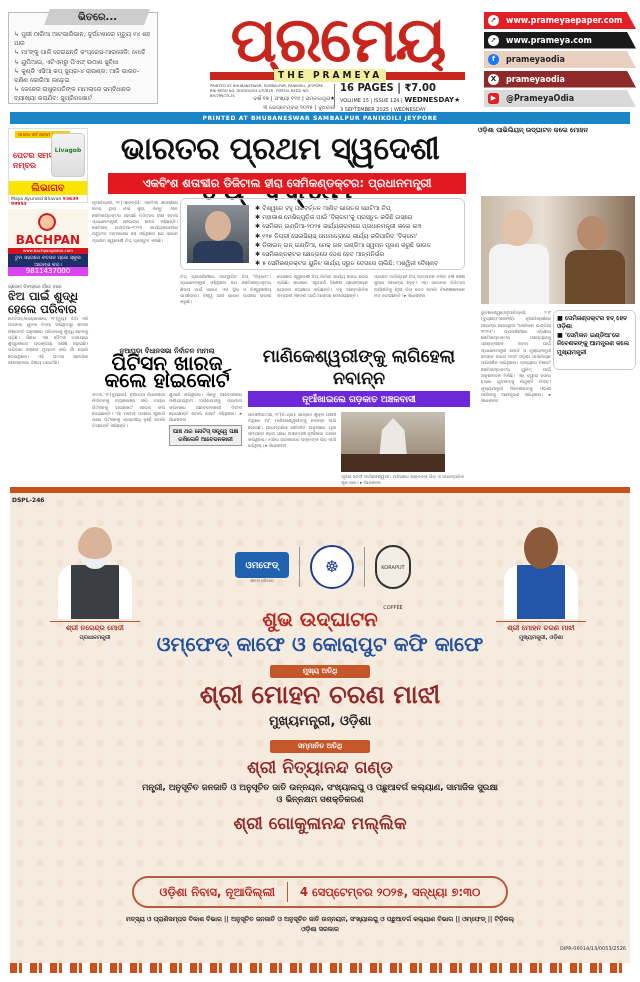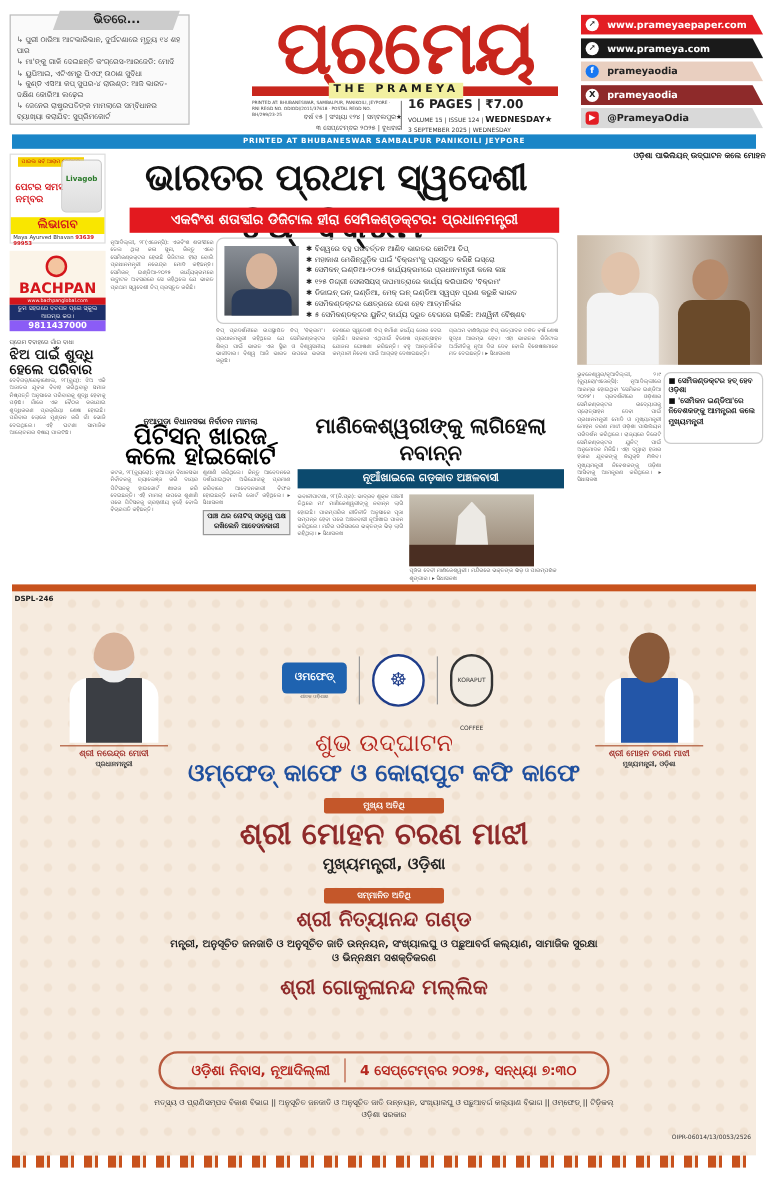--- a/index.html
+++ b/index.html
@@ -32,56 +32,56 @@
   .ad1 .jar{position:absolute;left:42px;top:4px;width:34px;height:44px;background:linear-gradient(#f3f3f3,#ddd);border-radius:4px;border:1px solid #ccc}
   .ad1 .jar span{display:block;font-size:6px;color:#2a7a2a;text-align:center;margin-top:12px;font-weight:bold}
   .ad1 .brand{position:absolute;left:0;top:52px;width:78px;height:14px;background:#f9e600;color:#d4161c;font-size:10px;font-weight:bold;text-align:center;line-height:14px}
   .ad1 .ph{position:absolute;left:2px;top:67px;font-size:4.5px;color:#333}
   .ad1 .ph b{color:#d4161c}
   .ad2{margin-top:6px;height:66px;background:#fbf4e8;position:relative}
   .ad2 .face{position:absolute;left:30px;top:4px;width:18px;height:18px;border-radius:50%;background:#f4c5a0;border:2px solid #d4161c}
   .ad2 .bn{position:absolute;left:0;top:24px;width:80px;text-align:center;font-size:12px;font-weight:bold;color:#d4161c}
   .ad2 .url{position:absolute;left:0;top:39px;width:80px;height:6px;background:#d4161c;color:#fff;font-size:4px;text-align:center;line-height:6px}
   .ad2 .od{position:absolute;left:0;top:45px;width:80px;height:13px;background:#1d2f6a;color:#fff;font-size:5px;text-align:center;line-height:6.5px}
-  .ad2 .tel{position:absolute;left:0;top:58px;width:80px;height:9px;background:#8b5cf6;color:#fff;font-size:7px;font-weight:bold;text-align:center;line-height:9px}
+  .ad2 .tel{position:absolute;left:0;top:58px;width:80px;height:9px;background:#d946ef;color:#fff;font-size:7px;font-weight:normal;text-align:center;line-height:9px}
   .lstory{margin-top:8px}
   .lstory .kick{font-size:5px;color:#333}
   .lstory h3{font-size:11.5px;line-height:13px;color:#111;font-weight:bold}
   .txt{font-size:4.6px;line-height:6.3px;color:#555;text-align:justify}
   .main-head{position:absolute;left:95px;top:128px;width:370px;text-align:center;font-size:31px;font-weight:bold;color:#111;line-height:40px;letter-spacing:-.5px}
   .main-sub{position:absolute;left:108px;top:173px;width:358px;height:21px;background:#e3191f;color:#fff;font-size:11.5px;font-weight:bold;text-align:center;line-height:21px}
   .lead-col{position:absolute;left:92px;top:200px;width:86px}
   .bullets-box{position:absolute;left:180px;top:198px;width:285px;height:72px;border:1px solid #ccc;border-radius:6px}
   .photo-modi{position:absolute;left:6px;top:6px;width:62px;height:58px;background:linear-gradient(#8a8f96,#4a5058);overflow:hidden}
   .photo-modi .hd{position:absolute;left:18px;top:6px;width:26px;height:30px;border-radius:50%;background:#d7b39a}
   .photo-modi .bd{position:absolute;left:6px;top:36px;width:50px;height:30px;border-radius:10px 10px 0 0;background:#2b3c5a}
   .blist{position:absolute;left:74px;top:4px;list-style:none;font-size:6.1px;line-height:9.2px;color:#222}
   .blist li::before{content:"✱ ";font-weight:bold}
   .cols3{position:absolute;left:180px;top:274px;width:285px;display:flex;gap:6px}
   .cols3 .txt{flex:1}
   .right-head{position:absolute;left:478px;top:126px;width:160px}
-  .right-head .kick{font-size:6.6px;text-align:right;color:#111;font-weight:bold}
+  .right-head .kick{font-size:6.6px;text-align:left;color:#111;font-weight:bold}
   .right-head h2{font-size:17px;line-height:21px;text-align:center;font-weight:bold;color:#111}
   .right-photo{position:absolute;left:481px;top:196px;width:154px;height:108px;background:linear-gradient(90deg,#c9b9a6,#e8e0d5 40%,#8a6e58);overflow:hidden}
   .right-photo .p1{position:absolute;left:20px;top:14px;width:32px;height:36px;border-radius:50%;background:#e1c3ab}
   .right-photo .p2{position:absolute;left:96px;top:20px;width:30px;height:34px;border-radius:50%;background:#b78b6c}
   .right-photo .b1{position:absolute;left:8px;top:48px;width:60px;height:64px;background:#f3f3f3;border-radius:12px 12px 0 0}
   .right-photo .b2{position:absolute;left:84px;top:54px;width:60px;height:60px;background:#6a4a2a;border-radius:12px 12px 0 0}
   .right-text{position:absolute;left:481px;top:310px;width:70px}
   .right-box{position:absolute;left:553px;top:310px;width:83px;height:60px;border:1px solid #ccc;border-radius:6px;padding:3px;font-size:6.2px;line-height:8.4px;font-weight:bold;color:#111}
   .right-box p::before{content:"■ "}
   .hc-story{position:absolute;left:92px;top:347px;width:150px}
   .hc-story .kick{font-size:6.8px;text-align:center;font-weight:bold;color:#111}
   .hc-story h2{font-size:20px;line-height:17px;text-align:center;font-weight:bold;color:#000000}
   .hc-cols{display:flex;gap:4px;margin-top:3px}
   .hc-cols .txt{flex:1}
   .pull{border:1px solid #999;background:#eee;font-size:5.8px;line-height:7.3px;font-weight:bold;text-align:center;padding:2px;margin:2px 0;color:#111}
   .mk-story{position:absolute;left:248px;top:345px;width:222px}
   .mk-story h2{font-size:17.5px;line-height:22px;text-align:center;font-weight:bold;color:#111}
-  .mk-sub{height:16px;background:#0c4a6e;color:#fff;font-size:9px;font-weight:bold;text-align:center;line-height:16px;margin-top:2px}
+  .mk-sub{height:16px;background:#6d28d9;color:#fff;font-size:9px;font-weight:bold;text-align:center;line-height:16px;margin-top:2px}
   .mk-body{display:flex;gap:5px;margin-top:5px}
   .mk-body .txt{width:112px}
   .temple{width:104px;height:60px;background:linear-gradient(#c7c0b2,#8f7b68);position:relative;overflow:hidden}
   .temple .tw{position:absolute;left:38px;top:6px;width:28px;height:40px;background:#ece9e4;clip-path:polygon(50% 0,90% 30%,100% 100%,0 100%,10% 30%)}
   .temple .base{position:absolute;left:0;bottom:0;width:104px;height:18px;background:#4a2e22}
   .mk-cap{font-size:4.6px;line-height:6.2px;color:#555;margin-top:2px}
   .ad-band{position:absolute;left:10px;top:487px;width:620px;height:6px;background:#c8521d}
   .ad{position:absolute;left:10px;top:493px;width:620px;height:470px;background:#f6ebdf}
   .ad-pattern{position:absolute;inset:0;background-image:radial-gradient(circle at 10px 10px,#efdfcd 3px,transparent 4px);background-size:20px 20px;opacity:.8}
   .dspl{position:absolute;left:2px;top:3px;font-size:6px;font-weight:bold;color:#222}
@@ -90,28 +90,28 @@
   .person .bd{position:absolute;left:4px;top:44px;width:74px;height:60px;border-radius:16px 16px 0 0}
   .person-line{position:absolute;height:1px;background:#b05a3a}
   .pcap{position:absolute;text-align:center;font-size:7px;font-weight:bold;color:#a0312b;line-height:9px}
   .pcap small{display:block;color:#333;font-size:5.6px}
   .logos{position:absolute;left:225px;top:52px;display:flex;align-items:center;gap:10px}
   .omfed{width:54px;height:26px;background:#1f63b0;border-radius:4px;color:#fff;font-size:9px;font-weight:bold;text-align:center;line-height:26px}
   .omfed-sub{font-size:4px;color:#555;text-align:center}
   .emblem{width:44px;height:44px;border:2px solid #1f3d8a;border-radius:50%;background:#fff;font-size:16px;text-align:center;line-height:40px;color:#1f3d8a}
   .coffee{width:36px;height:44px;border:2px solid #333;border-radius:18px;background:#f2ece3;font-size:5px;text-align:center;line-height:40px;color:#333}
   .lsep{width:1px;height:40px;background:#999}
-  .ad-h1{position:absolute;left:150px;top:114px;width:320px;text-align:center;font-size:20px;font-weight:normal;color:#b5271f}
+  .ad-h1{position:absolute;left:150px;top:114px;width:320px;text-align:center;font-size:20px;font-weight:bold;color:#b5271f}
   .ad-h2{position:absolute;left:110px;top:139px;width:400px;text-align:center;font-size:20px;font-weight:bold;color:#1f4f9e}
   .pill{position:absolute;left:260px;height:13px;width:100px;background:#c4572a;color:#fff;font-size:7px;font-weight:bold;text-align:center;line-height:13px;border-radius:2px}
   .ad-name{position:absolute;left:80px;width:460px;text-align:center;font-weight:bold;color:#8e2a2a}
   .ad-desc{position:absolute;left:80px;width:460px;text-align:center;color:#222;font-weight:bold}
   .venue{position:absolute;left:122px;top:383px;width:376px;height:32px;border:2px solid #b85a3e;border-radius:16px;display:flex;align-items:center;justify-content:center;font-size:11.5px;font-weight:bold;color:#b5271f}
   .venue .vs{width:1px;height:20px;background:#b85a3e;margin:0 12px}
-  .depts{position:absolute;left:20px;top:421px;width:580px;text-align:center;font-size:6.4px;font-weight:normal;color:#222;line-height:10px}
+  .depts{position:absolute;left:20px;top:421px;width:580px;text-align:center;font-size:6.4px;font-weight:bold;color:#222;line-height:10px}
   .oipr{position:absolute;right:4px;top:452px;font-size:5px;color:#333}
   .footer-pattern{position:absolute;left:10px;top:963px;width:620px;height:10px;background:repeating-linear-gradient(90deg,#c8521d 0 7px,#f6ebdf 7px 9px,#c8521d 9px 12px,#fff 12px 20px)}
 </style>
 </head>
 <body>
 
 <div class="masthead">
   <div class="inside-box">
     <div class="inside-title"><span>ଭିତରେ...</span></div>
     <ul class="inside-list">

